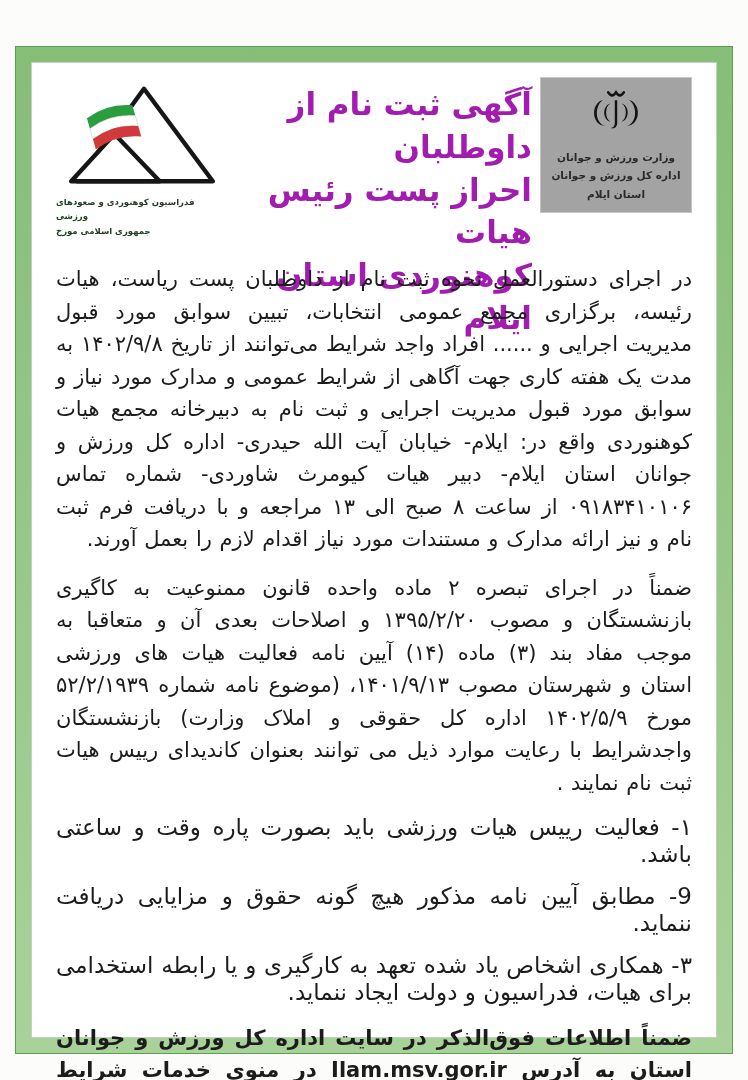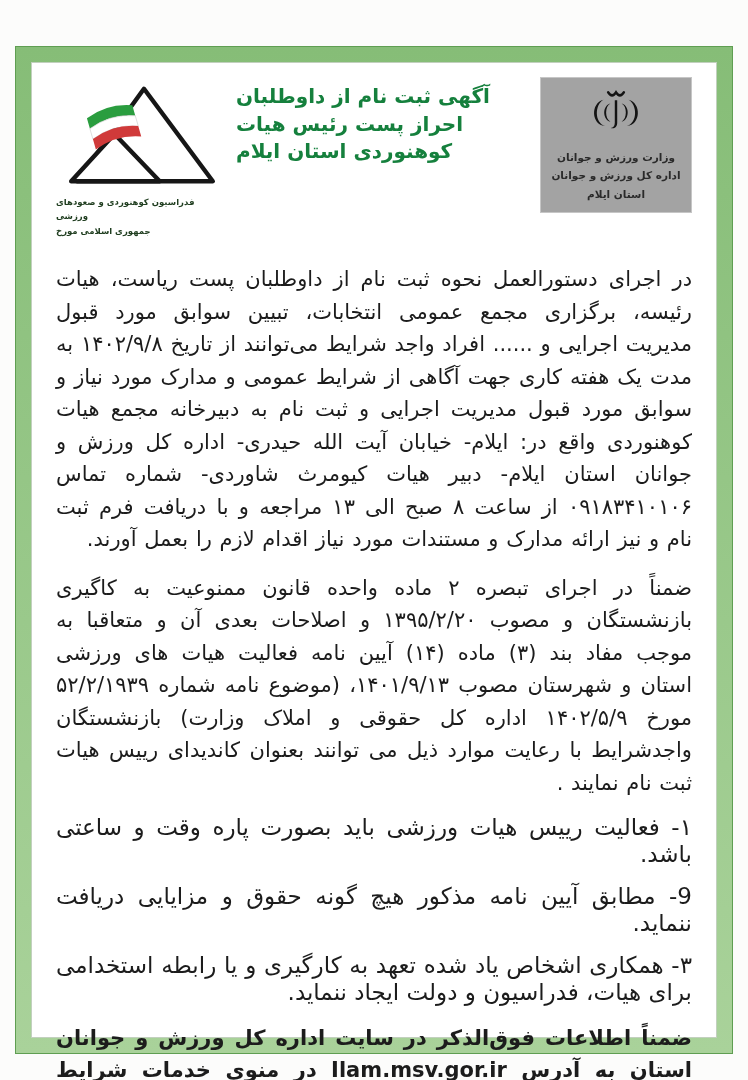--- a/index.html
+++ b/index.html
@@ -33,23 +33,23 @@
   .header{display:flex;align-items:flex-start;gap:8px;height:172px;}
   .ministry-box{
     width:152px;flex:0 0 152px;box-sizing:border-box;
     border:1px solid #c6c6c6;background:#a3a3a3;
     text-align:center;padding:8px 5px 9px;
     margin-top:2px;
   }
   .ministry-box .emblem{display:block;margin:0 auto 6px;}
   .ministry-line{font-size:10.5px;font-weight:bold;line-height:1.75;color:#2a2a2a;}
   .title{
-    flex:1;text-align:left;font-weight:bold;
-    font-size:20px;line-height:1.38;padding-top:8px;
-    color:#15803d;
+    flex:1;text-align:right;font-weight:bold;
+    font-size:31px;line-height:1.38;padding-top:8px;
+    color:#a21caf;
   }
   .federation{width:172px;flex:0 0 172px;text-align:left;margin-top:2px;}
   .federation svg{display:block;margin:0 auto;}
   .fed-line{font-size:8.5px;font-weight:bold;line-height:1.7;color:#1f3d1f;}
   
   .para{
     margin:16px 0 0 0;
     font-size:21px;line-height:32.5px;
     text-align:justify;text-align-last:right;
     word-spacing:1px;

